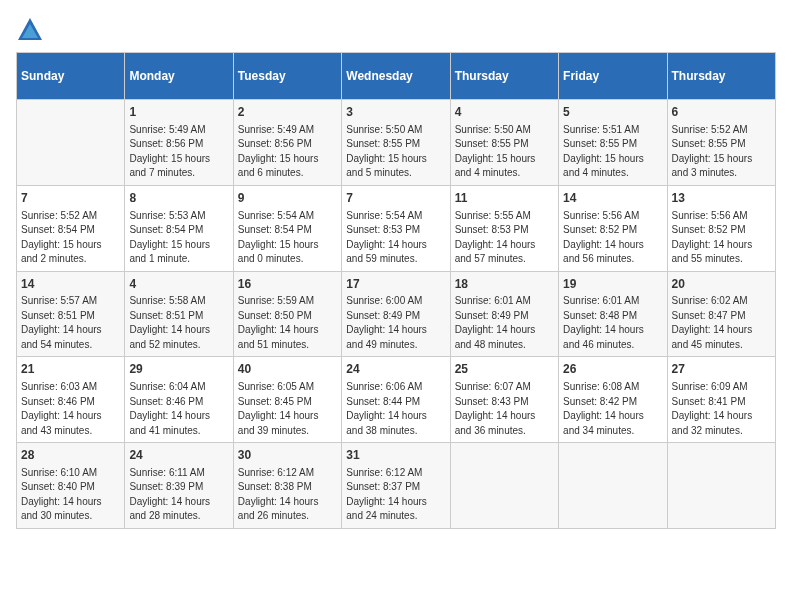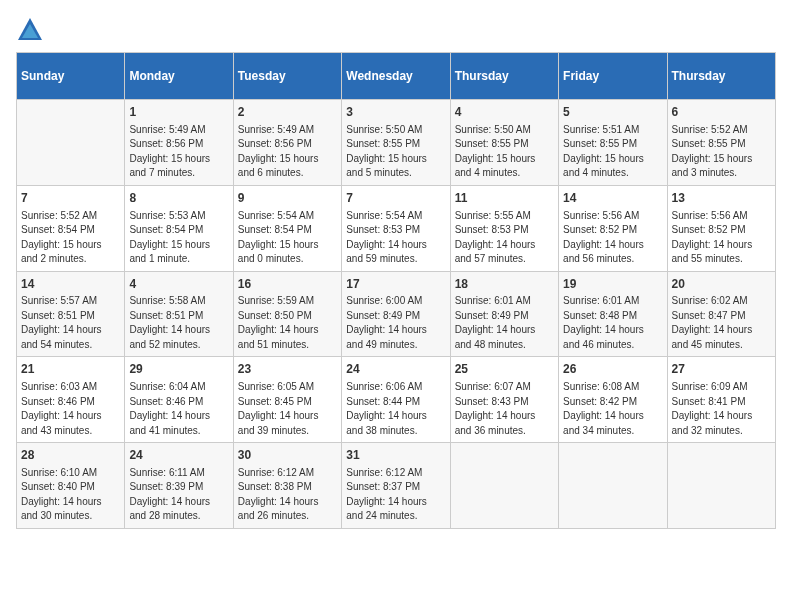--- a/index.html
+++ b/index.html
@@ -209,21 +209,21 @@
       <tr>
         <td>
           <span class="day-number">21</span>
           <div class="cell-content">Sunrise: 6:03 AM<br>Sunset: 8:46 PM<br>Daylight: 14 hours and 43 minutes.</div>
         </td>
         <td>
           <span class="day-number">29</span>
           <div class="cell-content">Sunrise: 6:04 AM<br>Sunset: 8:46 PM<br>Daylight: 14 hours and 41 minutes.</div>
         </td>
         <td>
-          <span class="day-number">23</span>
+          <span class="day-number">40</span>
           <div class="cell-content">Sunrise: 6:05 AM<br>Sunset: 8:45 PM<br>Daylight: 14 hours and 39 minutes.</div>
         </td>
         <td>
           <span class="day-number">24</span>
           <div class="cell-content">Sunrise: 6:06 AM<br>Sunset: 8:44 PM<br>Daylight: 14 hours and 38 minutes.</div>
         </td>
         <td>
           <span class="day-number">25</span>
           <div class="cell-content">Sunrise: 6:07 AM<br>Sunset: 8:43 PM<br>Daylight: 14 hours and 36 minutes.</div>
         </td>

